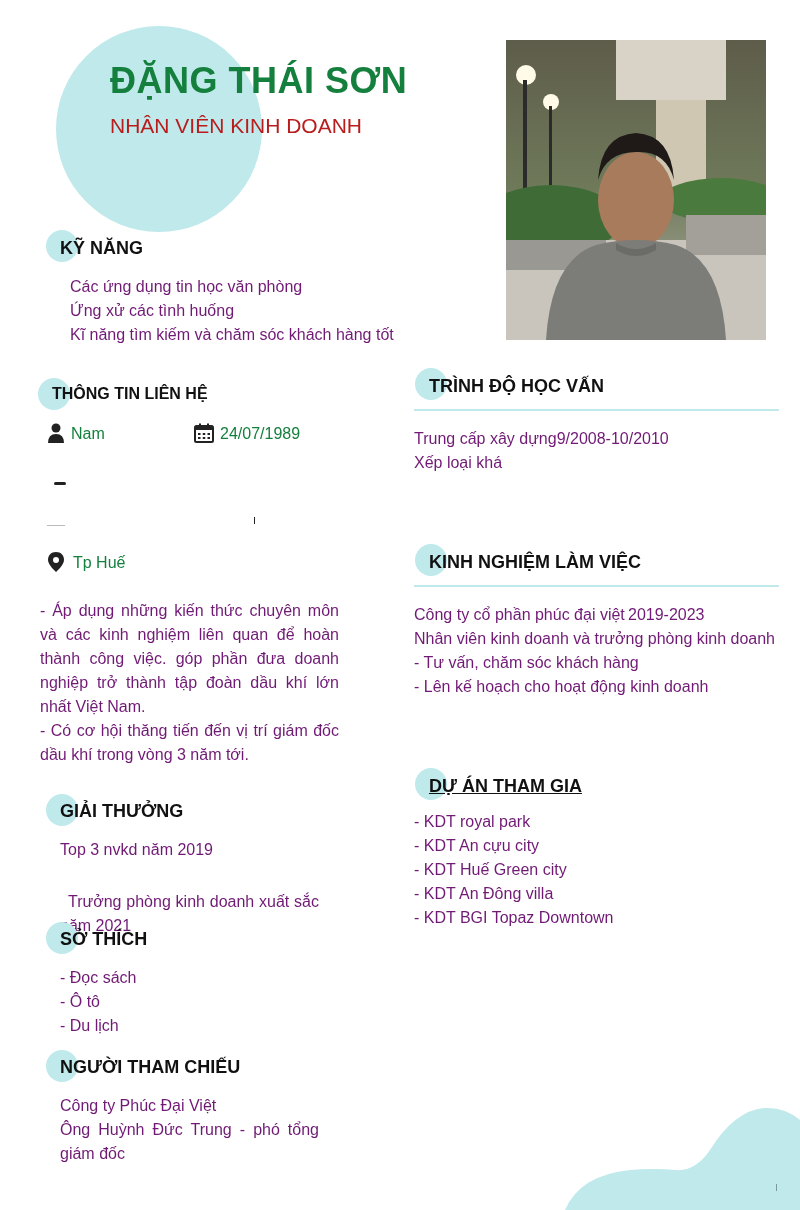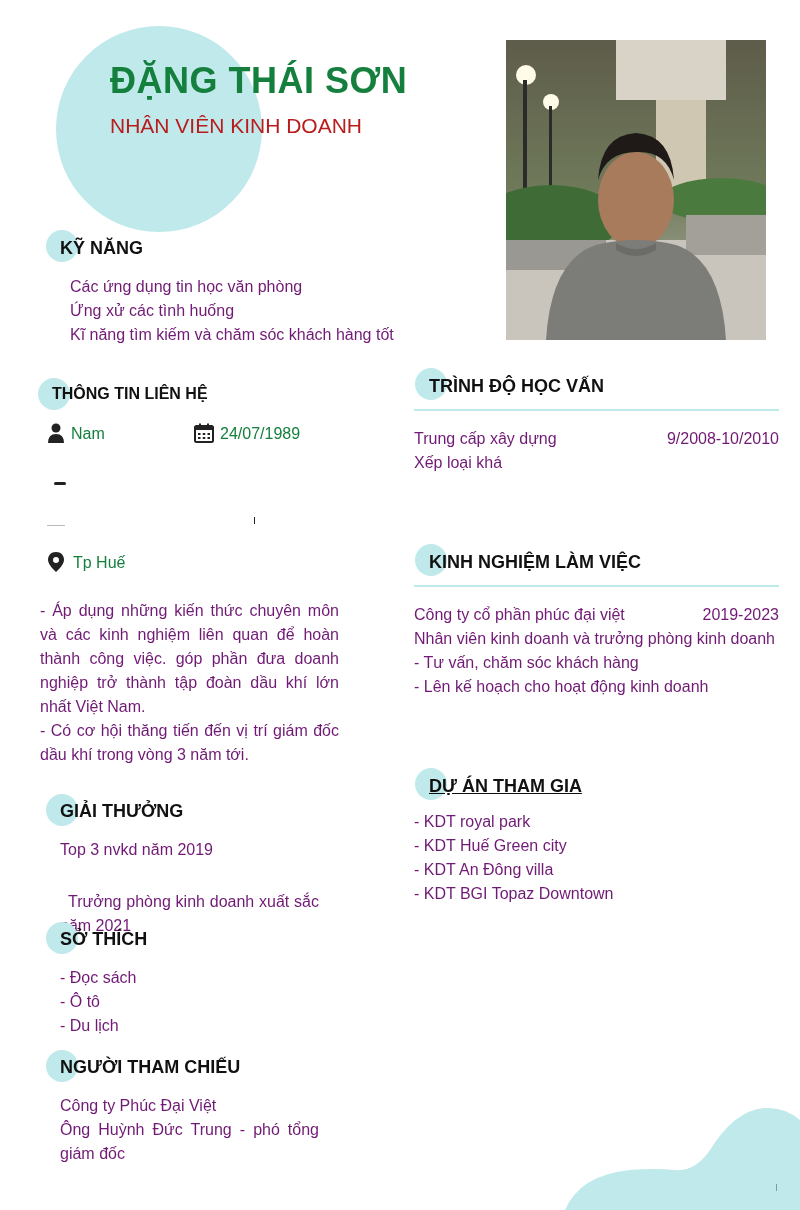--- a/index.html
+++ b/index.html
@@ -29,21 +29,21 @@
       font-size: 18px; font-weight: bold; color: #111; white-space: nowrap;
     }
     .dot {
       position: absolute; width: 32px; height: 32px; border-radius: 50%;
       background: #bfe9eb;
     }
     .head-text { position: relative; text-align: right; }
     .body-text { font-size: 16px; line-height: 24px; color: #701a75; }
     .justify { text-align: justify; }
     .rule { height: 2px; background: #bfe9eb; }
-    .row-flex { display: flex; justify-content: space-between; }
+    .row-flex { display: flex; }
     .icon { display: inline-block; vertical-align: middle; }
     .contact-row { font-size: 16px; color: #15803d; display: flex; align-items: flex-end; white-space: nowrap; }
     .blob { left: 560px; top: 1100px; width: 240px; height: 110px; }
   </style>
 </head>
 <body>
 
 <div class="abs big-circle"></div>
 
 <div class="abs name">ĐẶNG THÁI SƠN</div>
@@ -188,20 +188,21 @@
   <div>- Tư vấn, chăm sóc khách hàng</div>
   <div>- Lên kế hoạch cho hoạt động kinh doanh</div>
 </div>
 
 <div class="abs section-head" style="left:415px; top:768px;">
   <span class="dot" style="left:0; top:0;"></span>
   <span class="head-text" style="left:14px; top:8px;text-decoration:underline;">DỰ ÁN THAM GIA</span>
 </div>
 <div class="abs body-text" style="left:414px; top:810px; width:365px;">
   <div>- KDT royal park</div>
+  <div>- KDT An cựu city</div>
   <div>- KDT Huế Green city</div>
   <div>- KDT An Đông villa</div>
   <div>- KDT BGI Topaz Downtown</div>
 </div>
 
 <svg class="abs blob" viewBox="0 0 240 110">
   <path d="M5 110 Q20 75 70 70 Q95 68 115 70 Q135 72 150 50 Q175 10 205 8 Q225 7 240 20 L240 110 Z" fill="#bfe9eb"></path>
   <rect x="216" y="84" width="1" height="7" fill="#7a9a9c"></rect>
 </svg>
 

